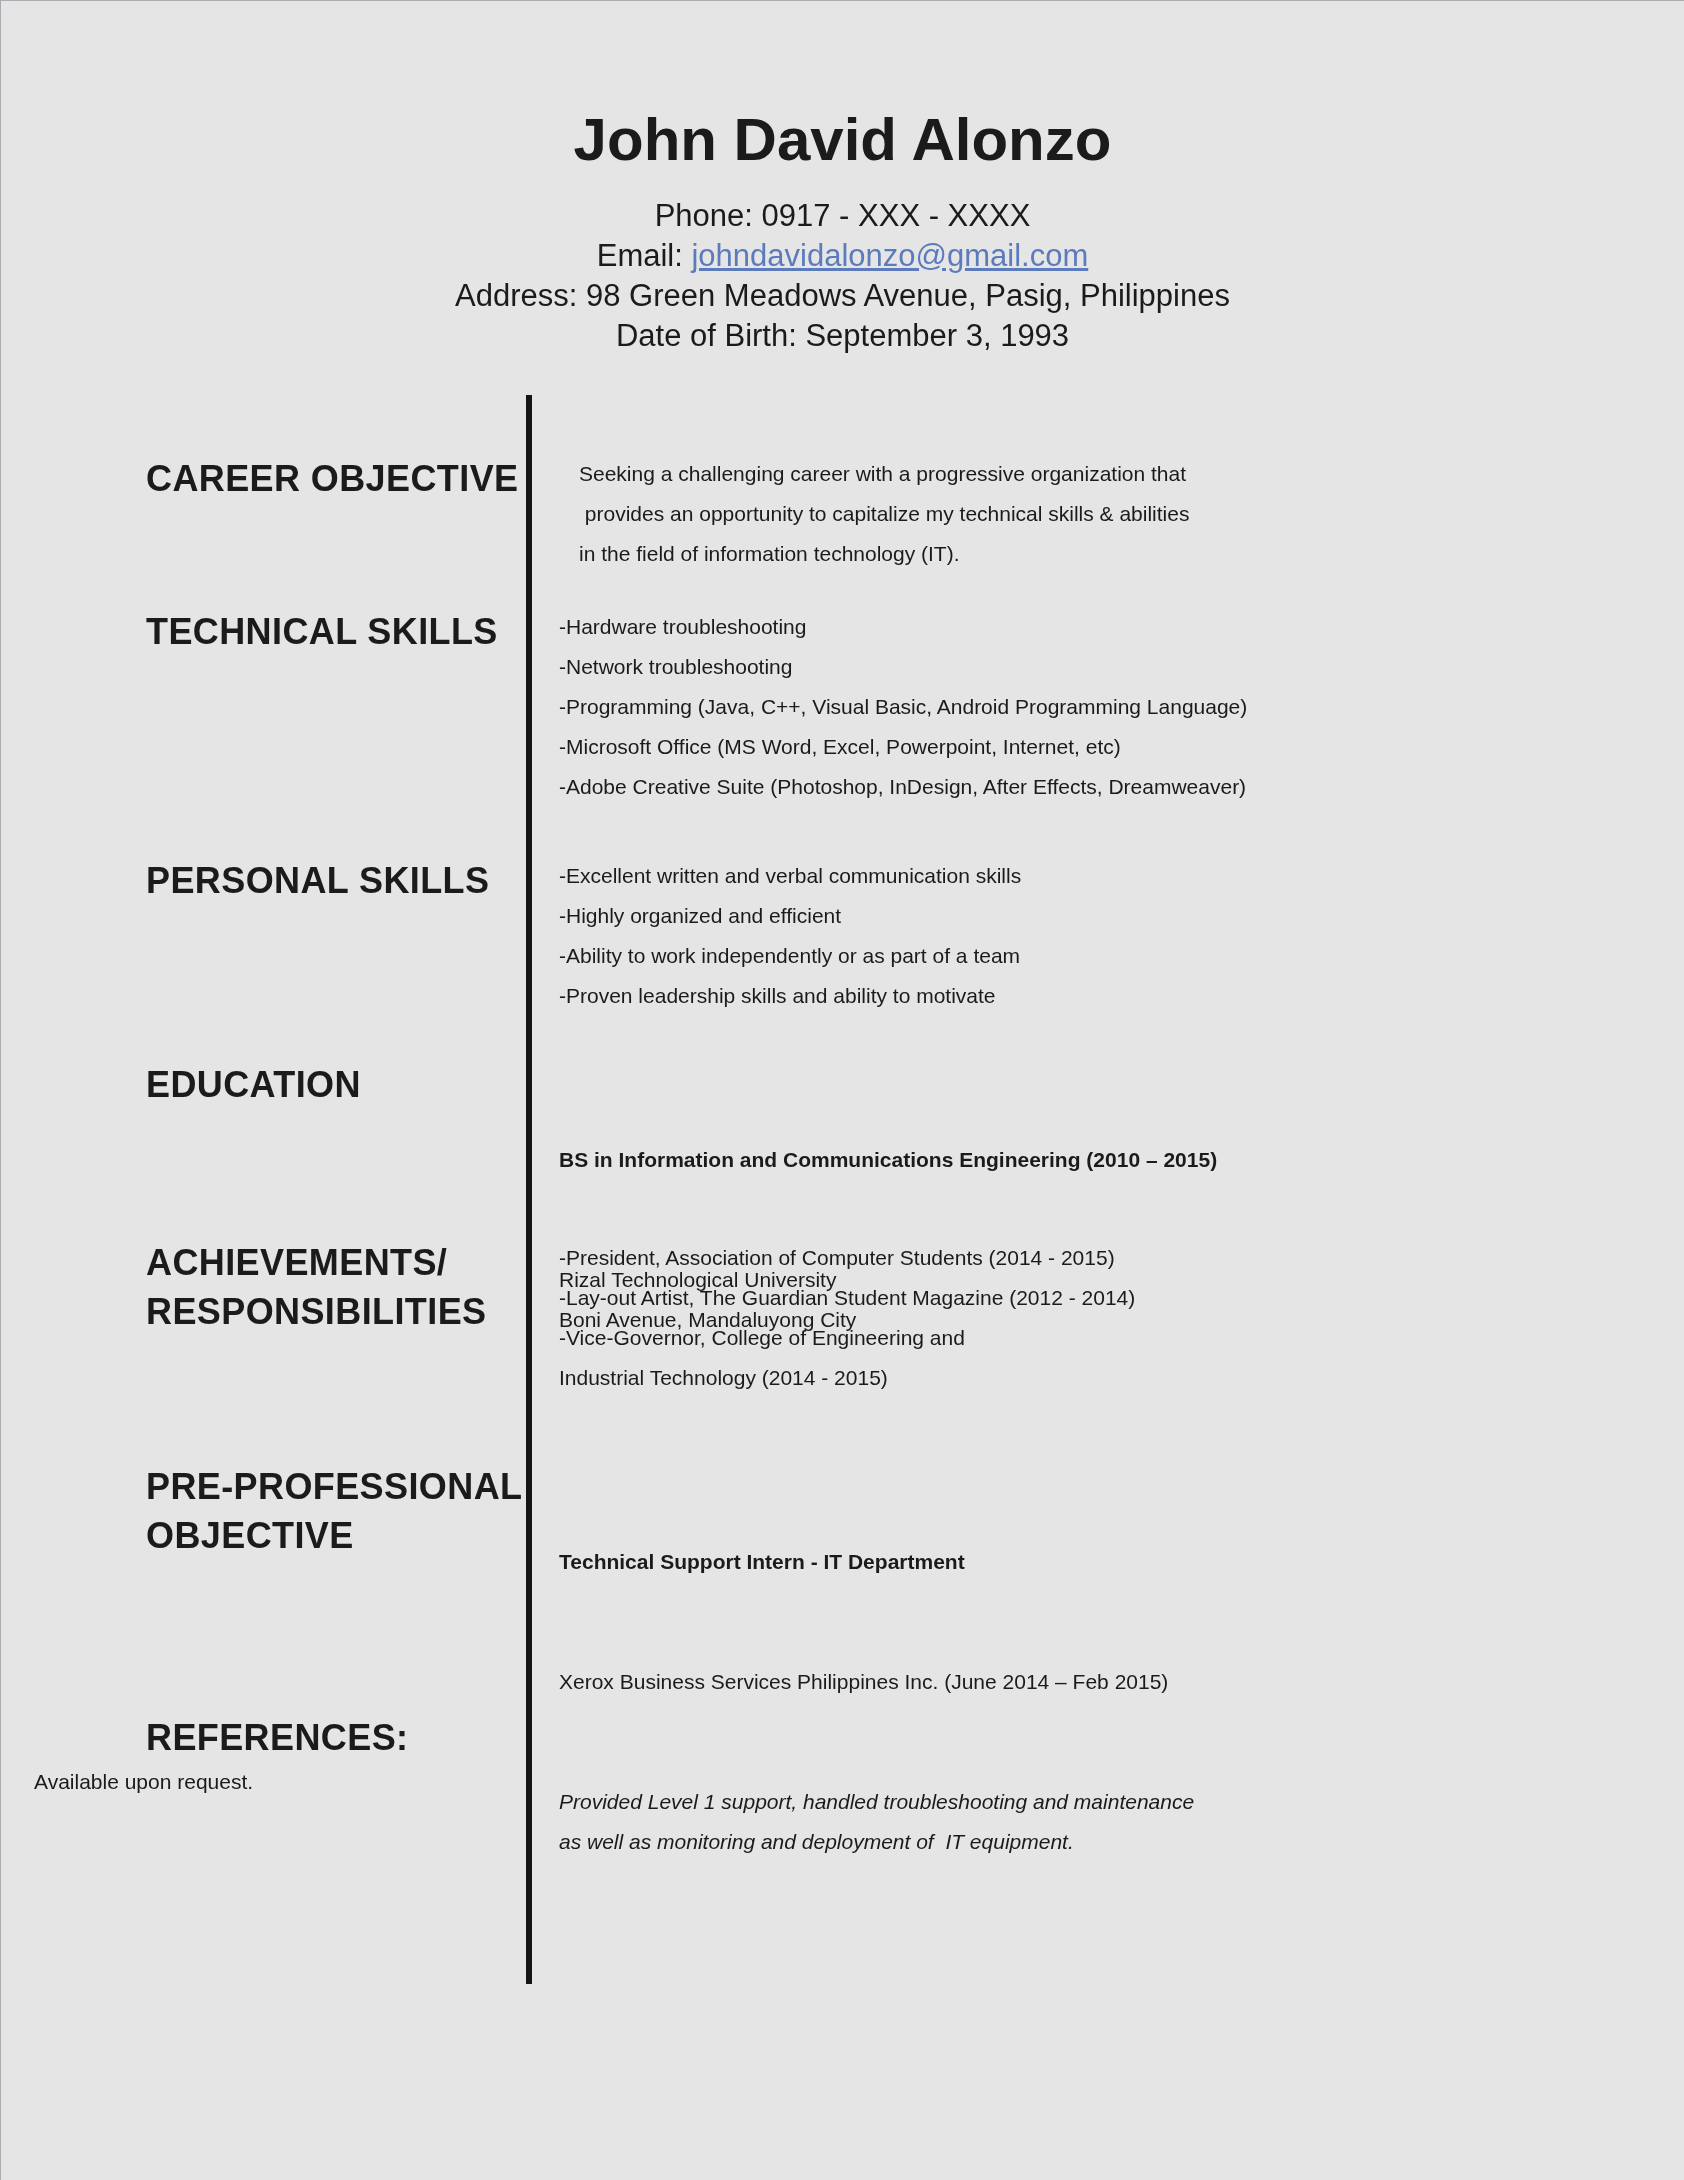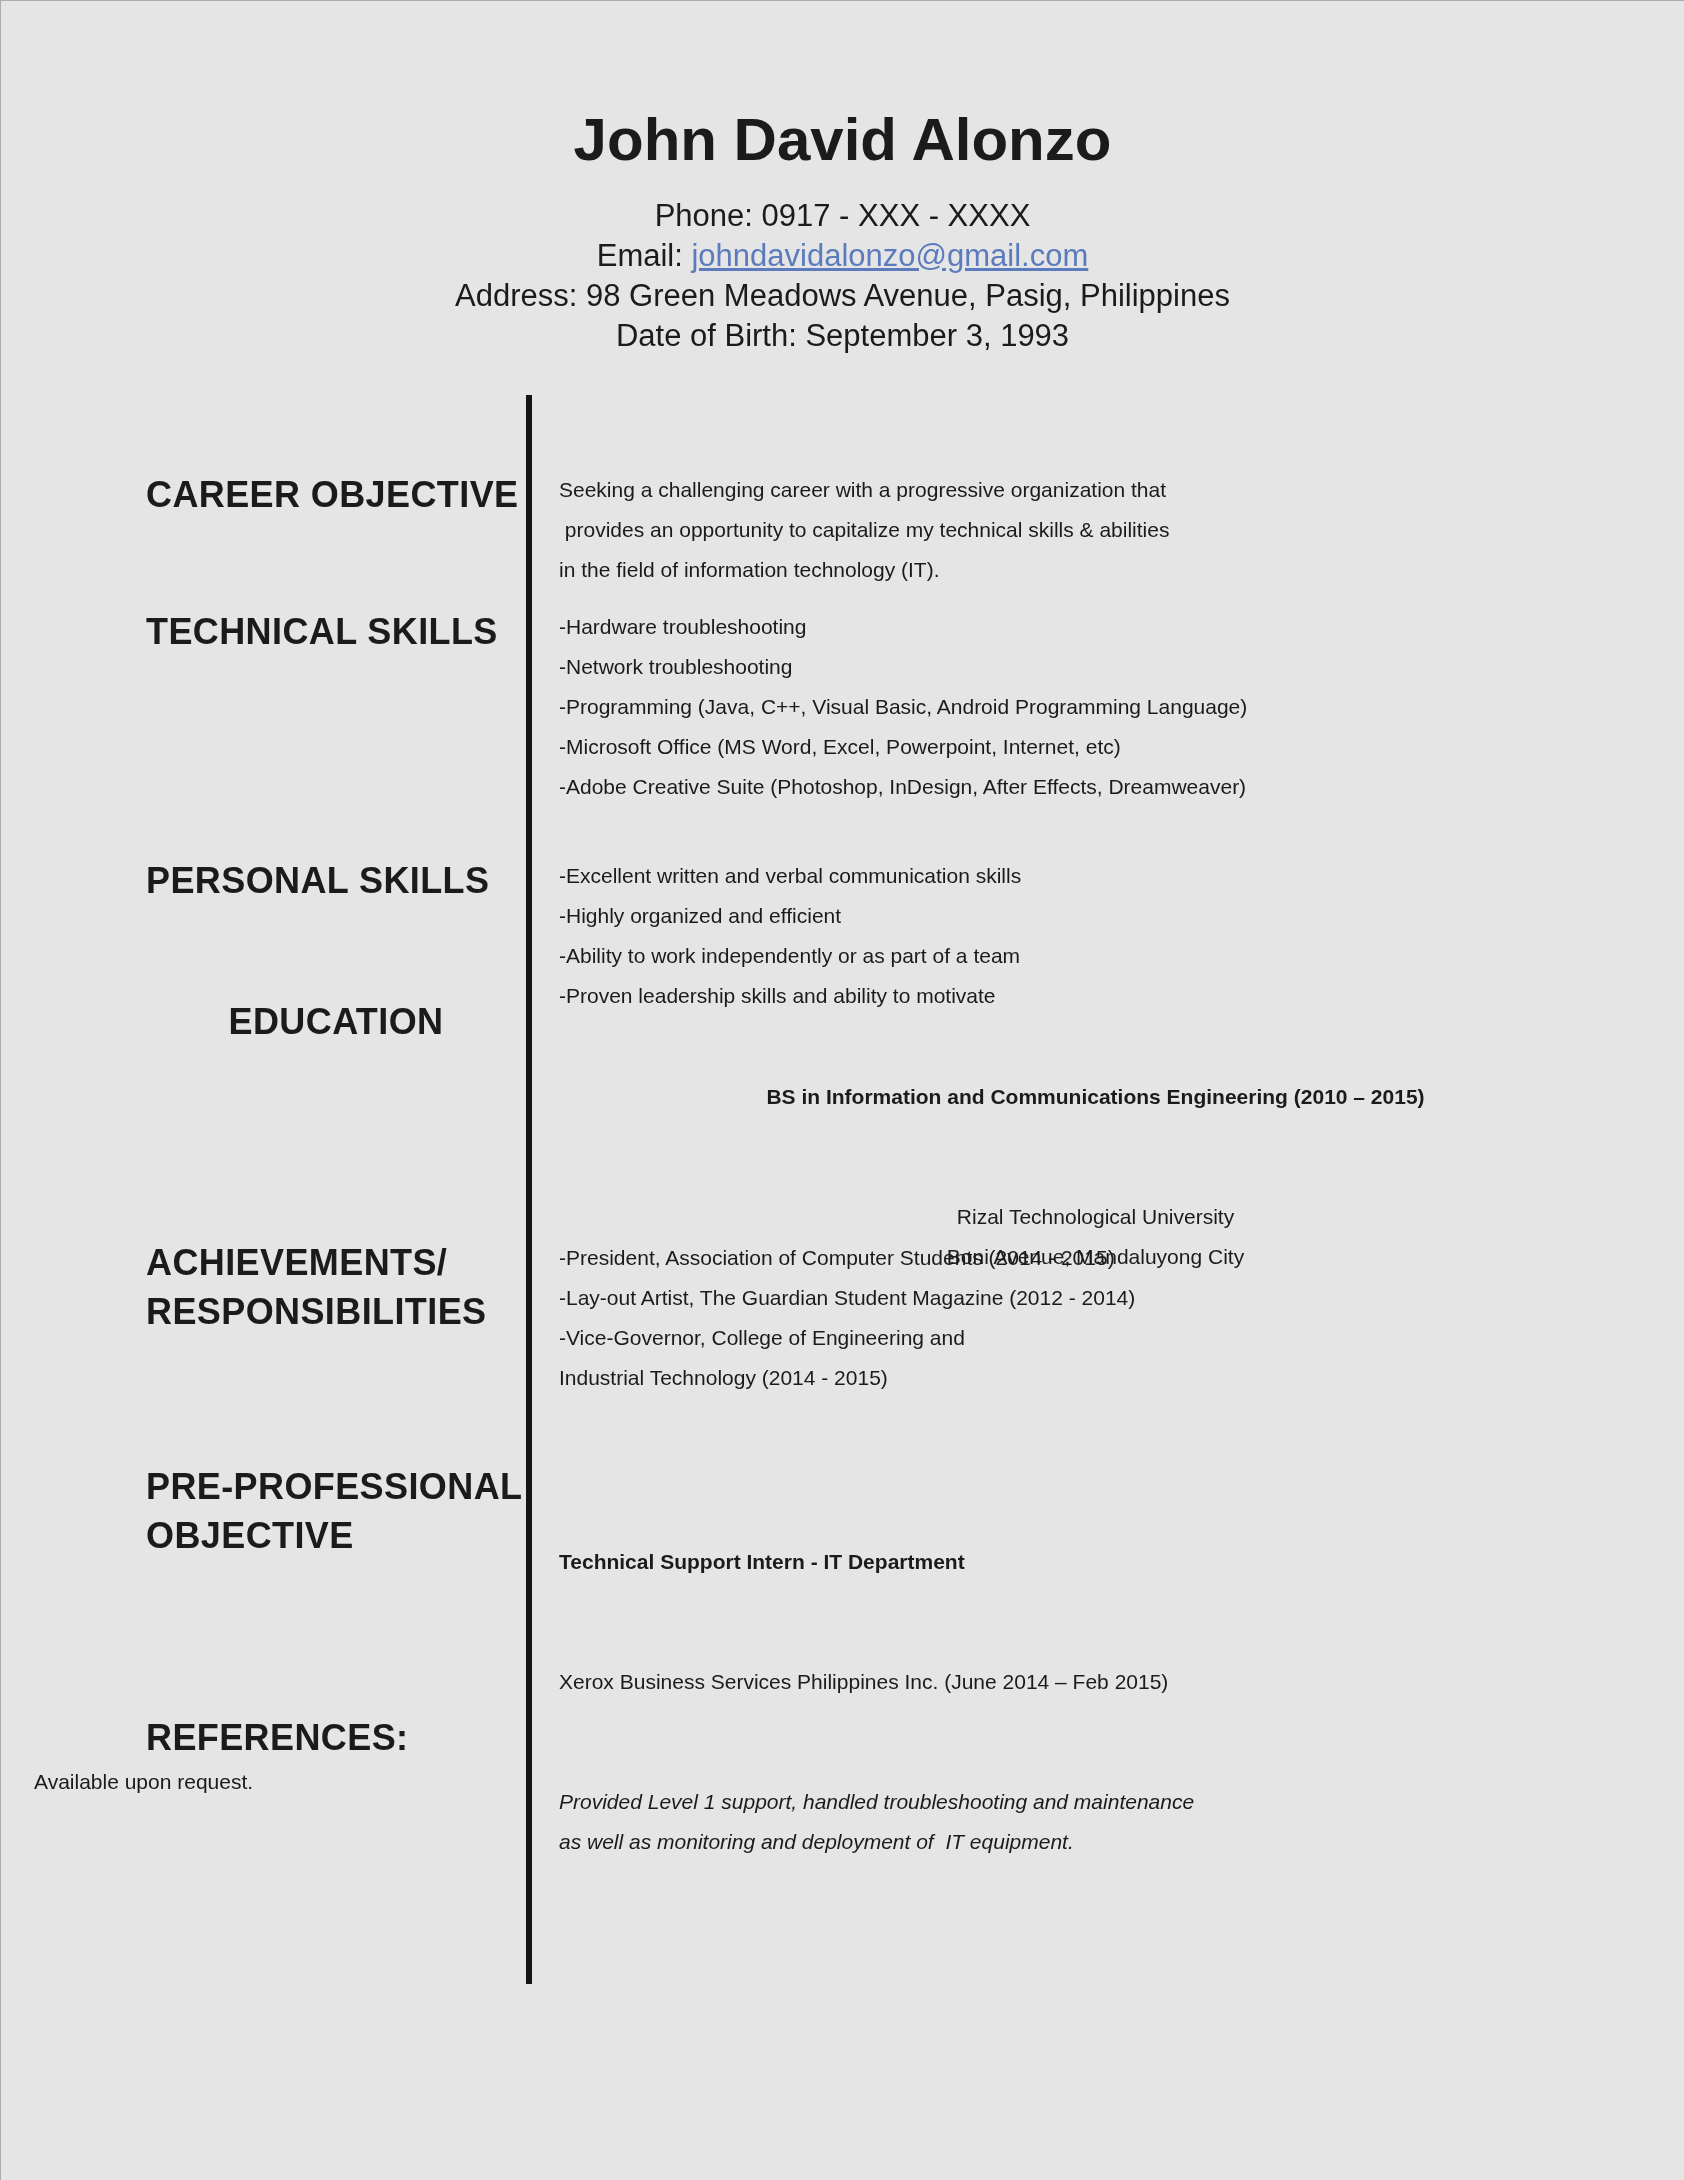--- a/index.html
+++ b/index.html
@@ -74,24 +74,24 @@
   .content {
     margin-left: 33px;
     width: 1073px;
     font-size: 21px;
     line-height: 40px;
     white-space: pre-wrap;
   }
   .bold   { font-weight: 700; }
   .italic { font-style: italic; }
 
-  .s1 { top: 469px; }
+  .s1 { top: 453px; gap: 20px; }
   .s2 { top: 606px; }
   .s3 { top: 855px; }
-  .s4 { top: 996px; text-align: center; }
+  .s4 { top: 1059px; }
   .s5 { top: 1237px; }
   .s6 { top: 1461px; }
   .s7 { top: 1712px; flex-direction: column; }
 </style>
 </head>
 <body>
 
 <div class="page">
 
   <div class="header">

